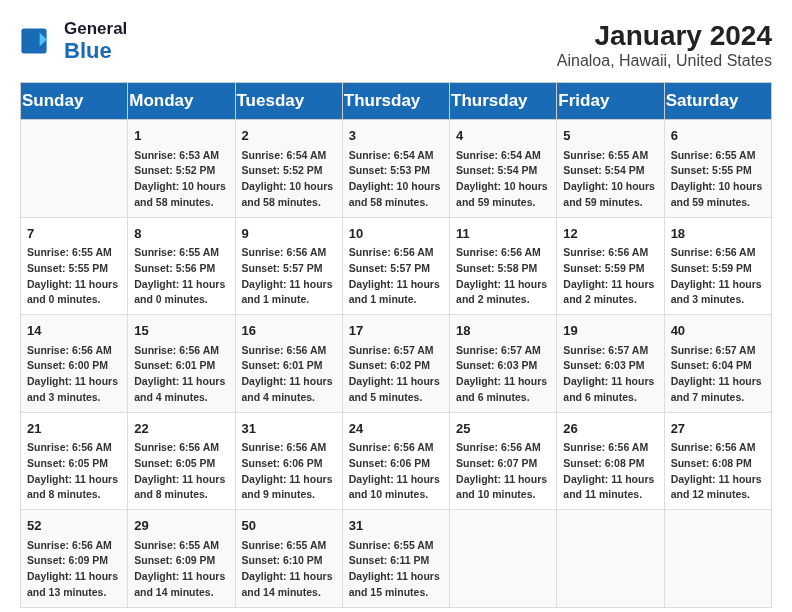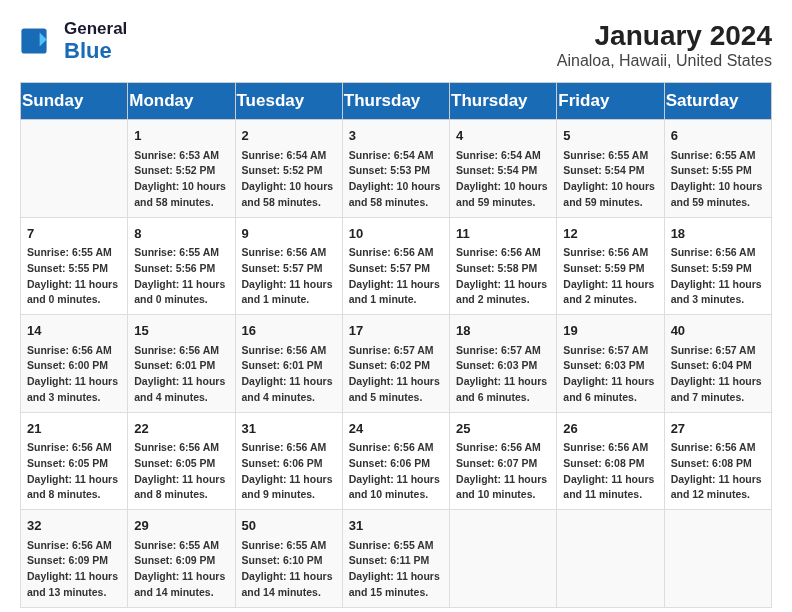--- a/index.html
+++ b/index.html
@@ -228,21 +228,21 @@
           <span class="day-num">26</span>
           <div class="day-info">Sunrise: 6:56 AM<br>Sunset: 6:08 PM<br>Daylight: 11 hours and 11 minutes.</div>
         </td>
         <td>
           <span class="day-num">27</span>
           <div class="day-info">Sunrise: 6:56 AM<br>Sunset: 6:08 PM<br>Daylight: 11 hours and 12 minutes.</div>
         </td>
       </tr>
       <tr>
         <td>
-          <span class="day-num">32</span>
+          <span class="day-num">52</span>
           <div class="day-info">Sunrise: 6:56 AM<br>Sunset: 6:09 PM<br>Daylight: 11 hours and 13 minutes.</div>
         </td>
         <td>
           <span class="day-num">29</span>
           <div class="day-info">Sunrise: 6:55 AM<br>Sunset: 6:09 PM<br>Daylight: 11 hours and 14 minutes.</div>
         </td>
         <td>
           <span class="day-num">50</span>
           <div class="day-info">Sunrise: 6:55 AM<br>Sunset: 6:10 PM<br>Daylight: 11 hours and 14 minutes.</div>
         </td>

